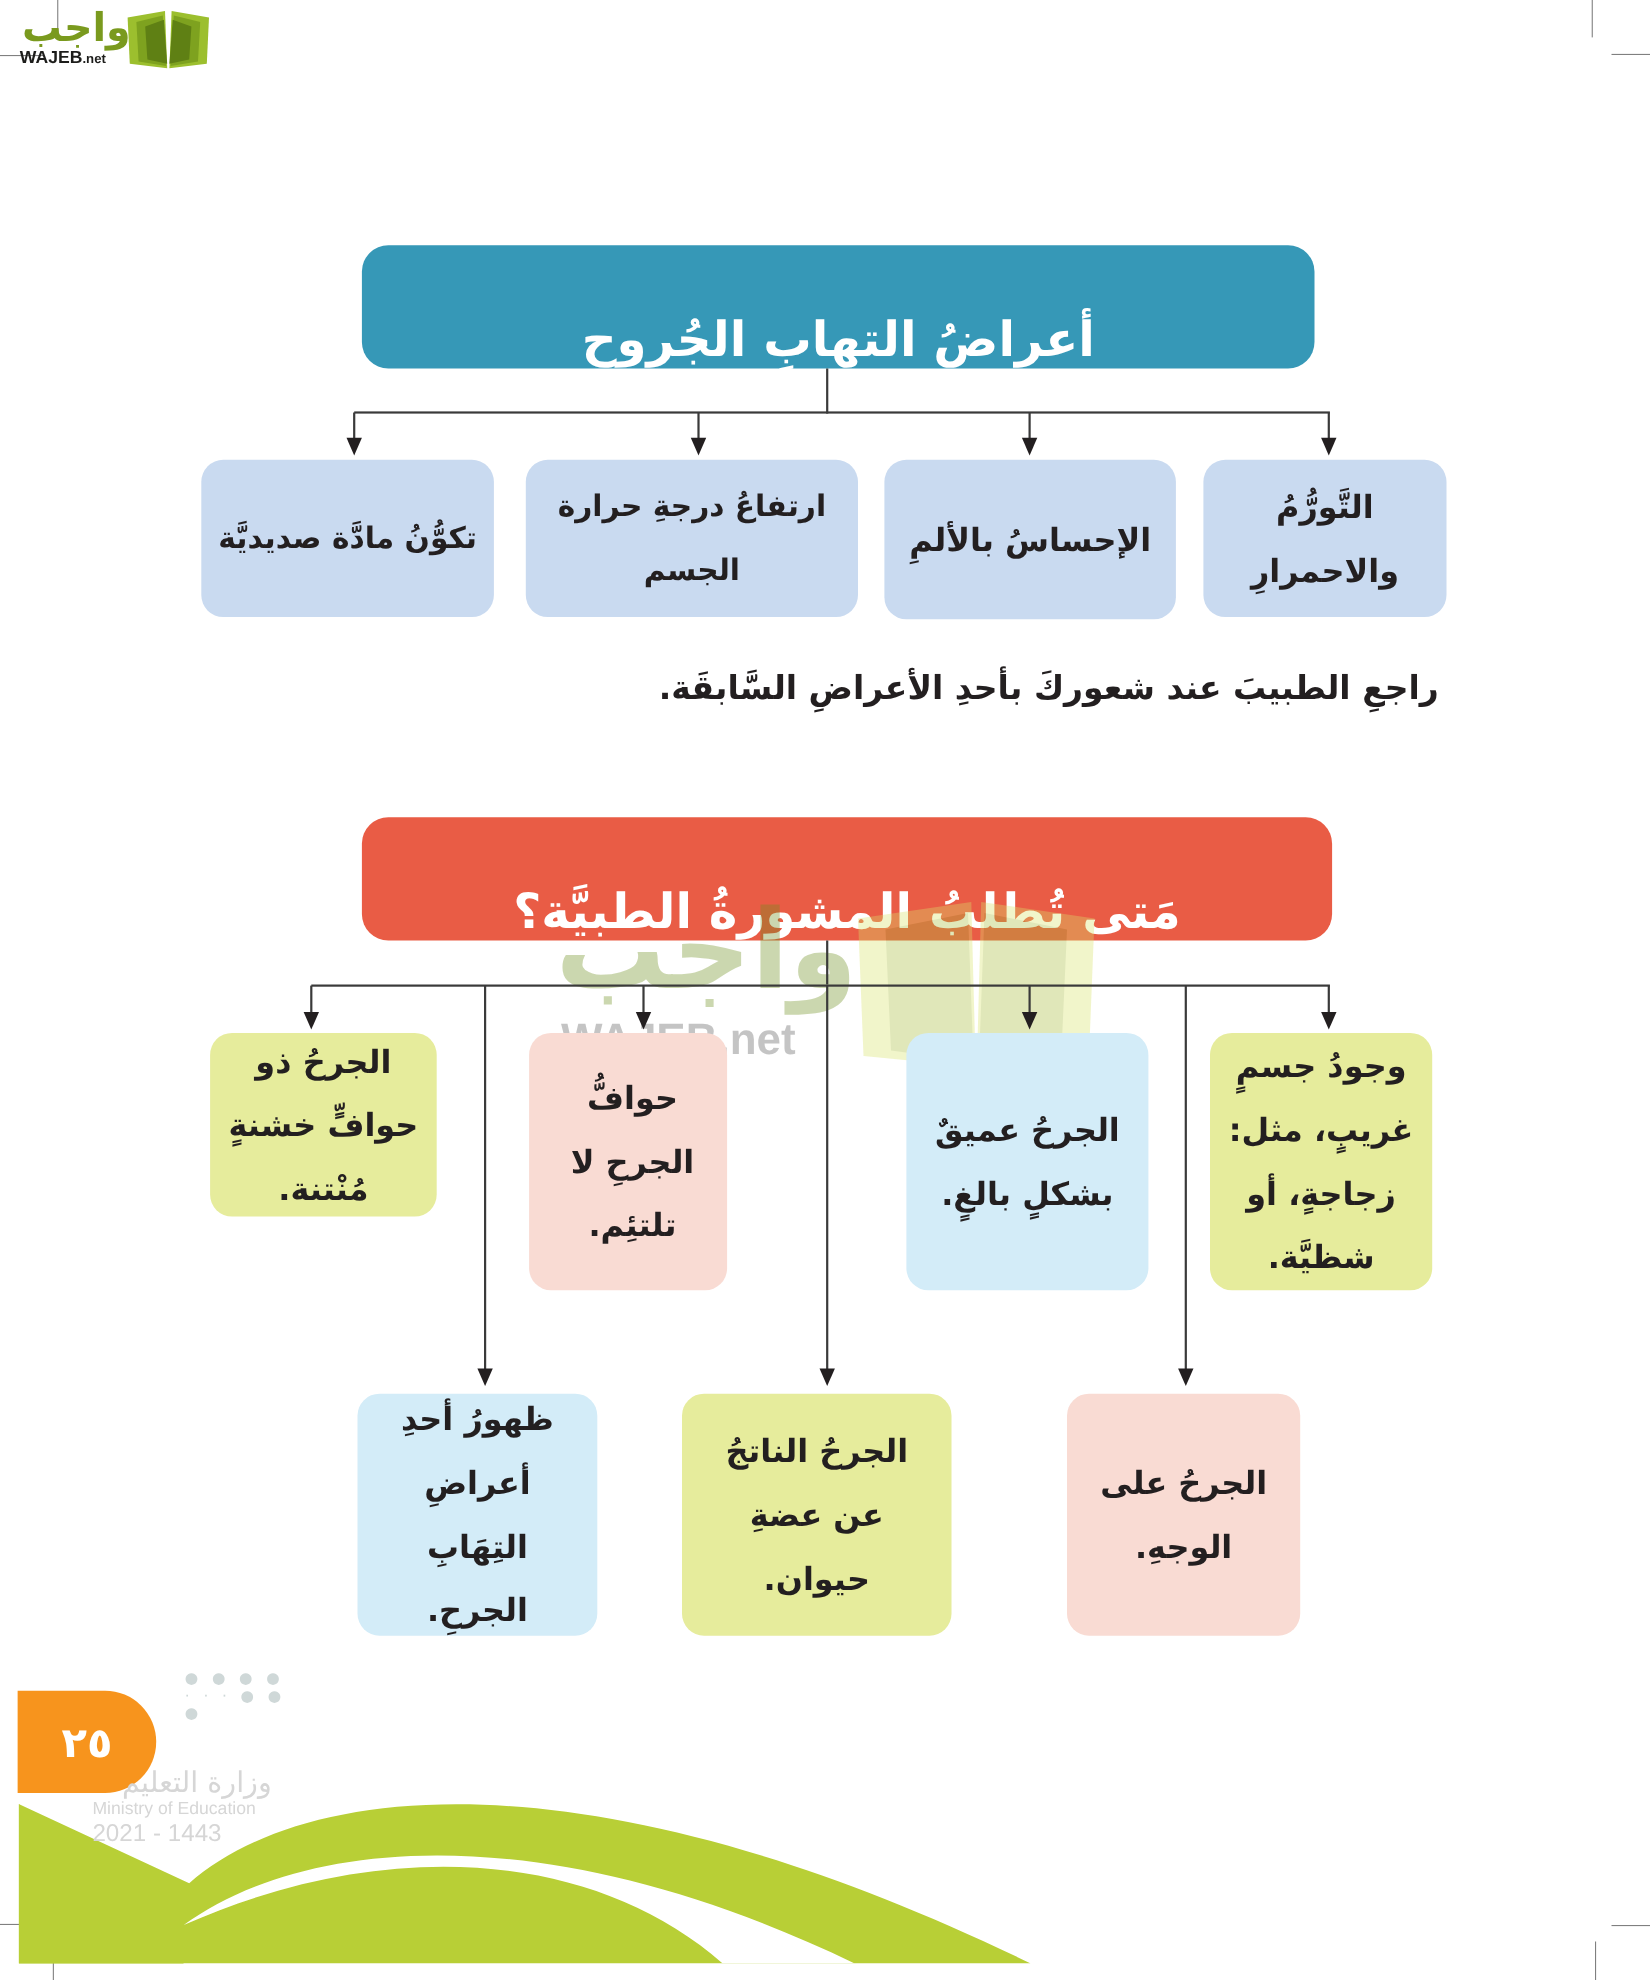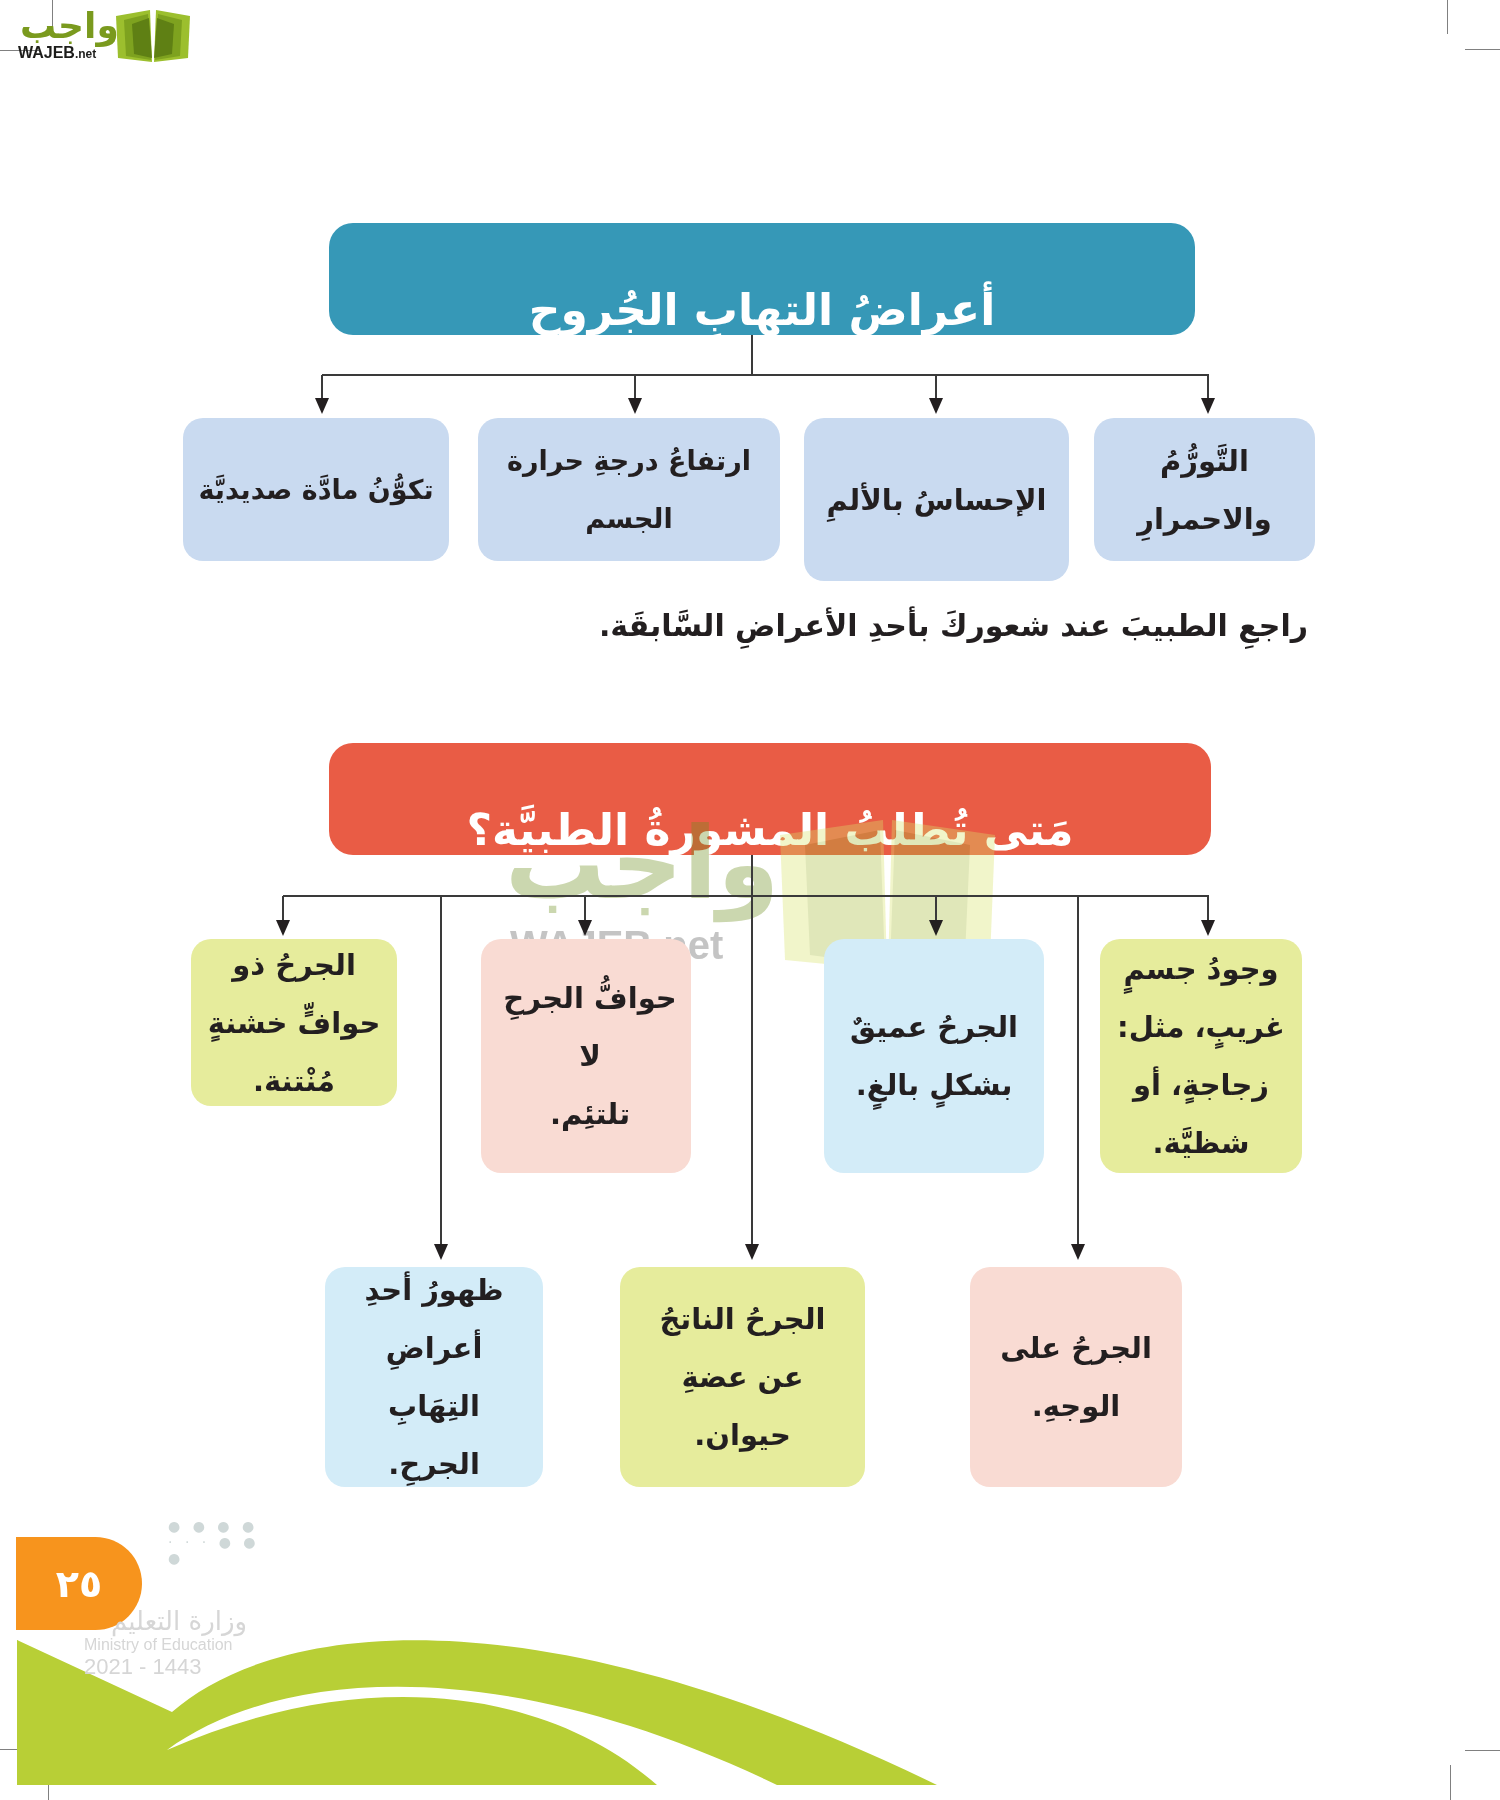--- a/index.html
+++ b/index.html
@@ -73,21 +73,21 @@
 <div class="vline" style="left:634px;top:375px;height:24px;"></div>
 <div class="arrow" style="left:628px;top:398px;"></div>
 <div class="vline" style="left:935px;top:375px;height:24px;"></div>
 <div class="arrow" style="left:929px;top:398px;"></div>
 <div class="vline" style="left:1207px;top:375px;height:24px;"></div>
 <div class="arrow" style="left:1201px;top:398px;"></div>
 
 <div class="node c-lav" style="left:1094px;top:418px;width:221px;height:143px;">
   <span>التَّورُّمُ والاحمرارِ</span>
 </div>
-<div class="node c-lav" style="left:804px;top:418px;width:265px;height:163px;text-align:right;">
+<div class="node c-lav" style="left:804px;top:418px;width:265px;height:145px;text-align:right;">
   <span>الإحساسُ بالألمِ</span>
 </div>
 <div class="node c-lav" style="left:478px;top:418px;width:302px;height:143px;font-size:27px;">
   <span>ارتفاعُ درجةِ حرارة الجسم</span>
 </div>
 <div class="node c-lav" style="left:183px;top:418px;width:266px;height:143px;font-size:27px;">
   <span>تكوُّنُ مادَّة صديديَّة</span>
 </div>
 
 <div class="abs sentence" style="right:192px;top:608px;margin-left:36px;">راجعِ الطبيبَ عند شعوركَ بأحدِ الأعراضِ السَّابقَة.</div>
@@ -133,21 +133,21 @@
     <div>زجاجةٍ، أو</div>
     <div>شظيَّة.</div>
   </div>
 </div>
 <div class="node c-sky" style="left:824px;top:939px;width:220px;height:234px;">
   <div>
     <div>الجرحُ عميقٌ</div>
     <div>بشكلٍ بالغٍ.</div>
   </div>
 </div>
-<div class="node c-pink" style="left:481px;top:939px;width:210px;height:234px;padding-left:18px;">
+<div class="node c-pink" style="left:481px;top:939px;width:180px;height:234px;padding-left:18px;">
   <div>
     <div>حوافُّ الجرحِ لا</div>
     <div>تلتئِم.</div>
   </div>
 </div>
 <div class="node c-lime" style="left:191px;top:939px;width:206px;height:167px;">
   <div>
     <div>الجرحُ ذو</div>
     <div>حوافٍّ خشنةٍ</div>
     <div>مُنْتنة.</div>

